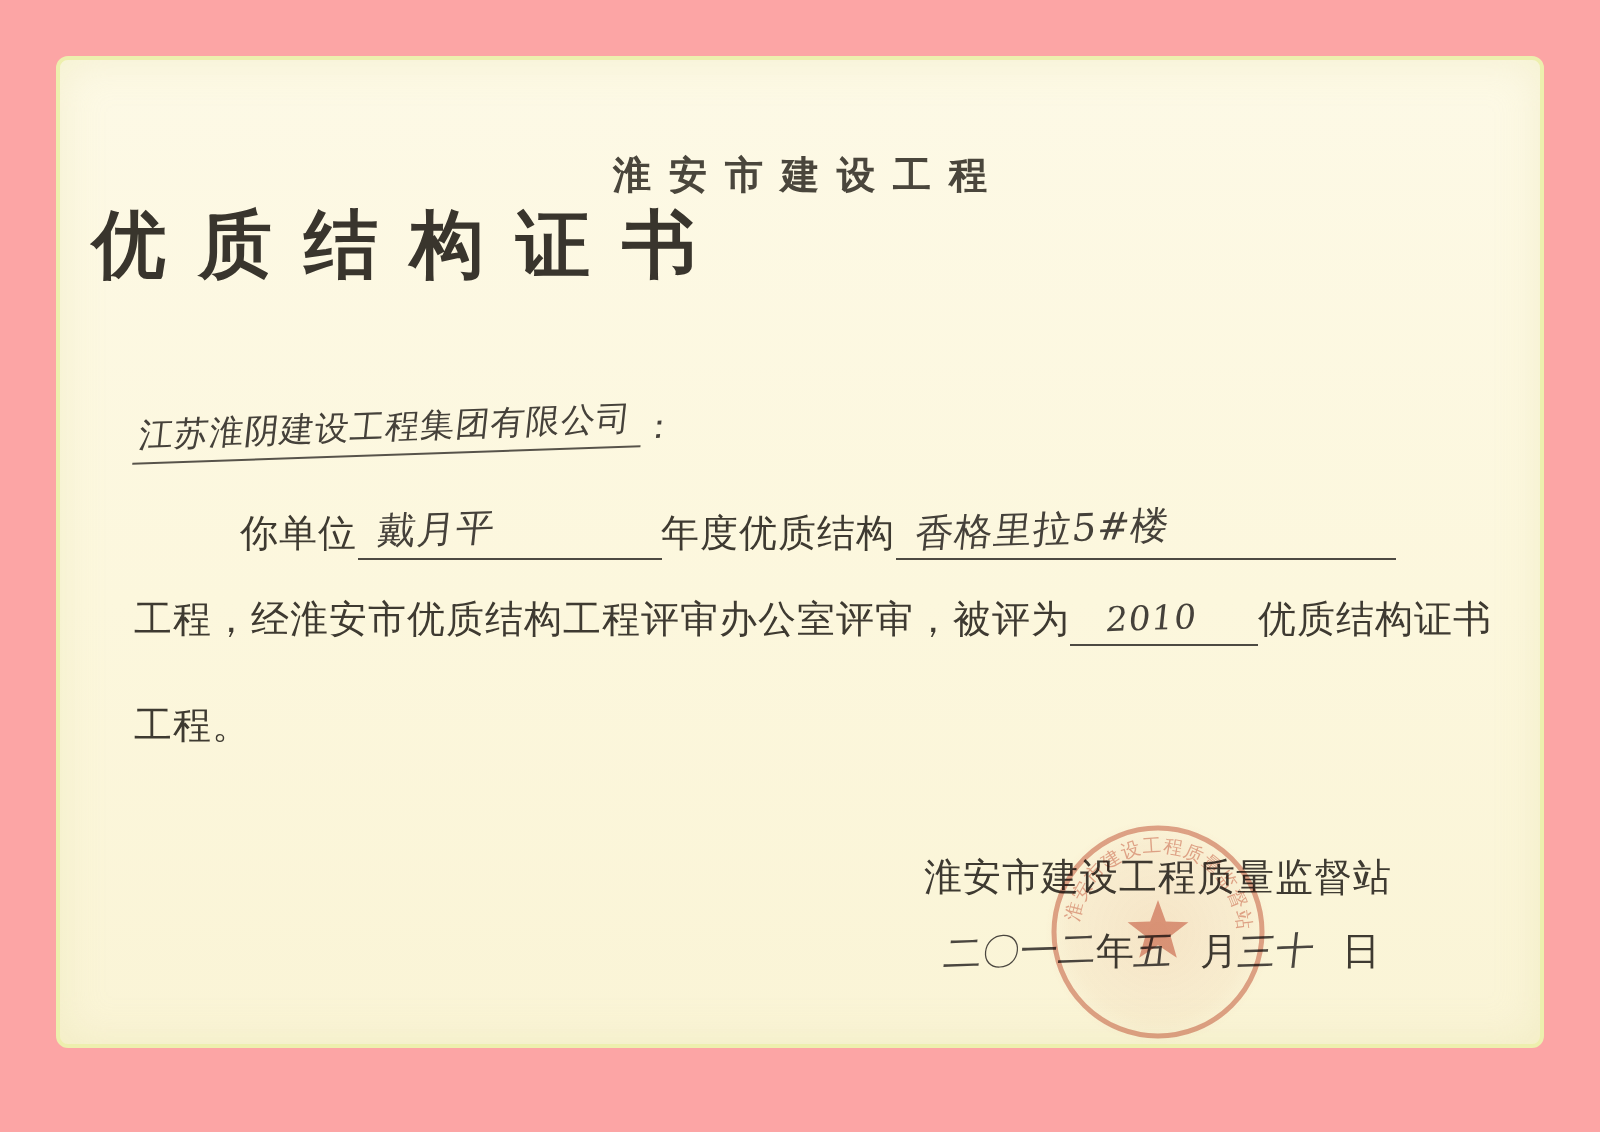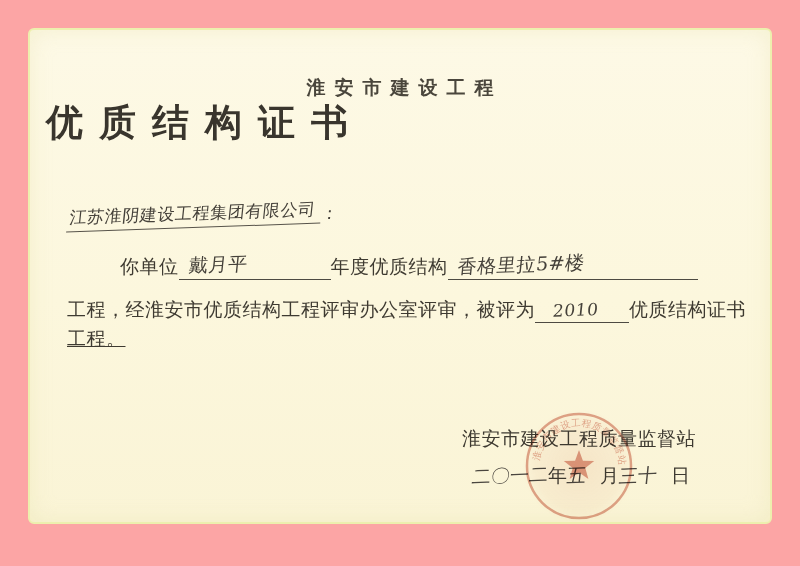--- a/index.html
+++ b/index.html
@@ -71,21 +71,21 @@
   .body-line {
     position: absolute;
     left: 37px;
     white-space: nowrap;
     font-size: 19px;
     color: #3e3a31;
     letter-spacing: 0.5px;
   }
   .line1 { top: 222px; left: 90px; }
   .line2 { top: 267px; }
-  .line3 { top: 296px; text-decoration: underline; }
+  .line3 { top: 320px; }
   .blank {
     display: inline-block;
     border-bottom: 1px solid #4d4a42;
     vertical-align: bottom;
     padding: 0 2px 1px 10px;
     box-sizing: border-box;
   }
   .blank .hand { font-size: 19px; }
   .blank-manager { width: 152px; }
   .blank-project { width: 250px; }

